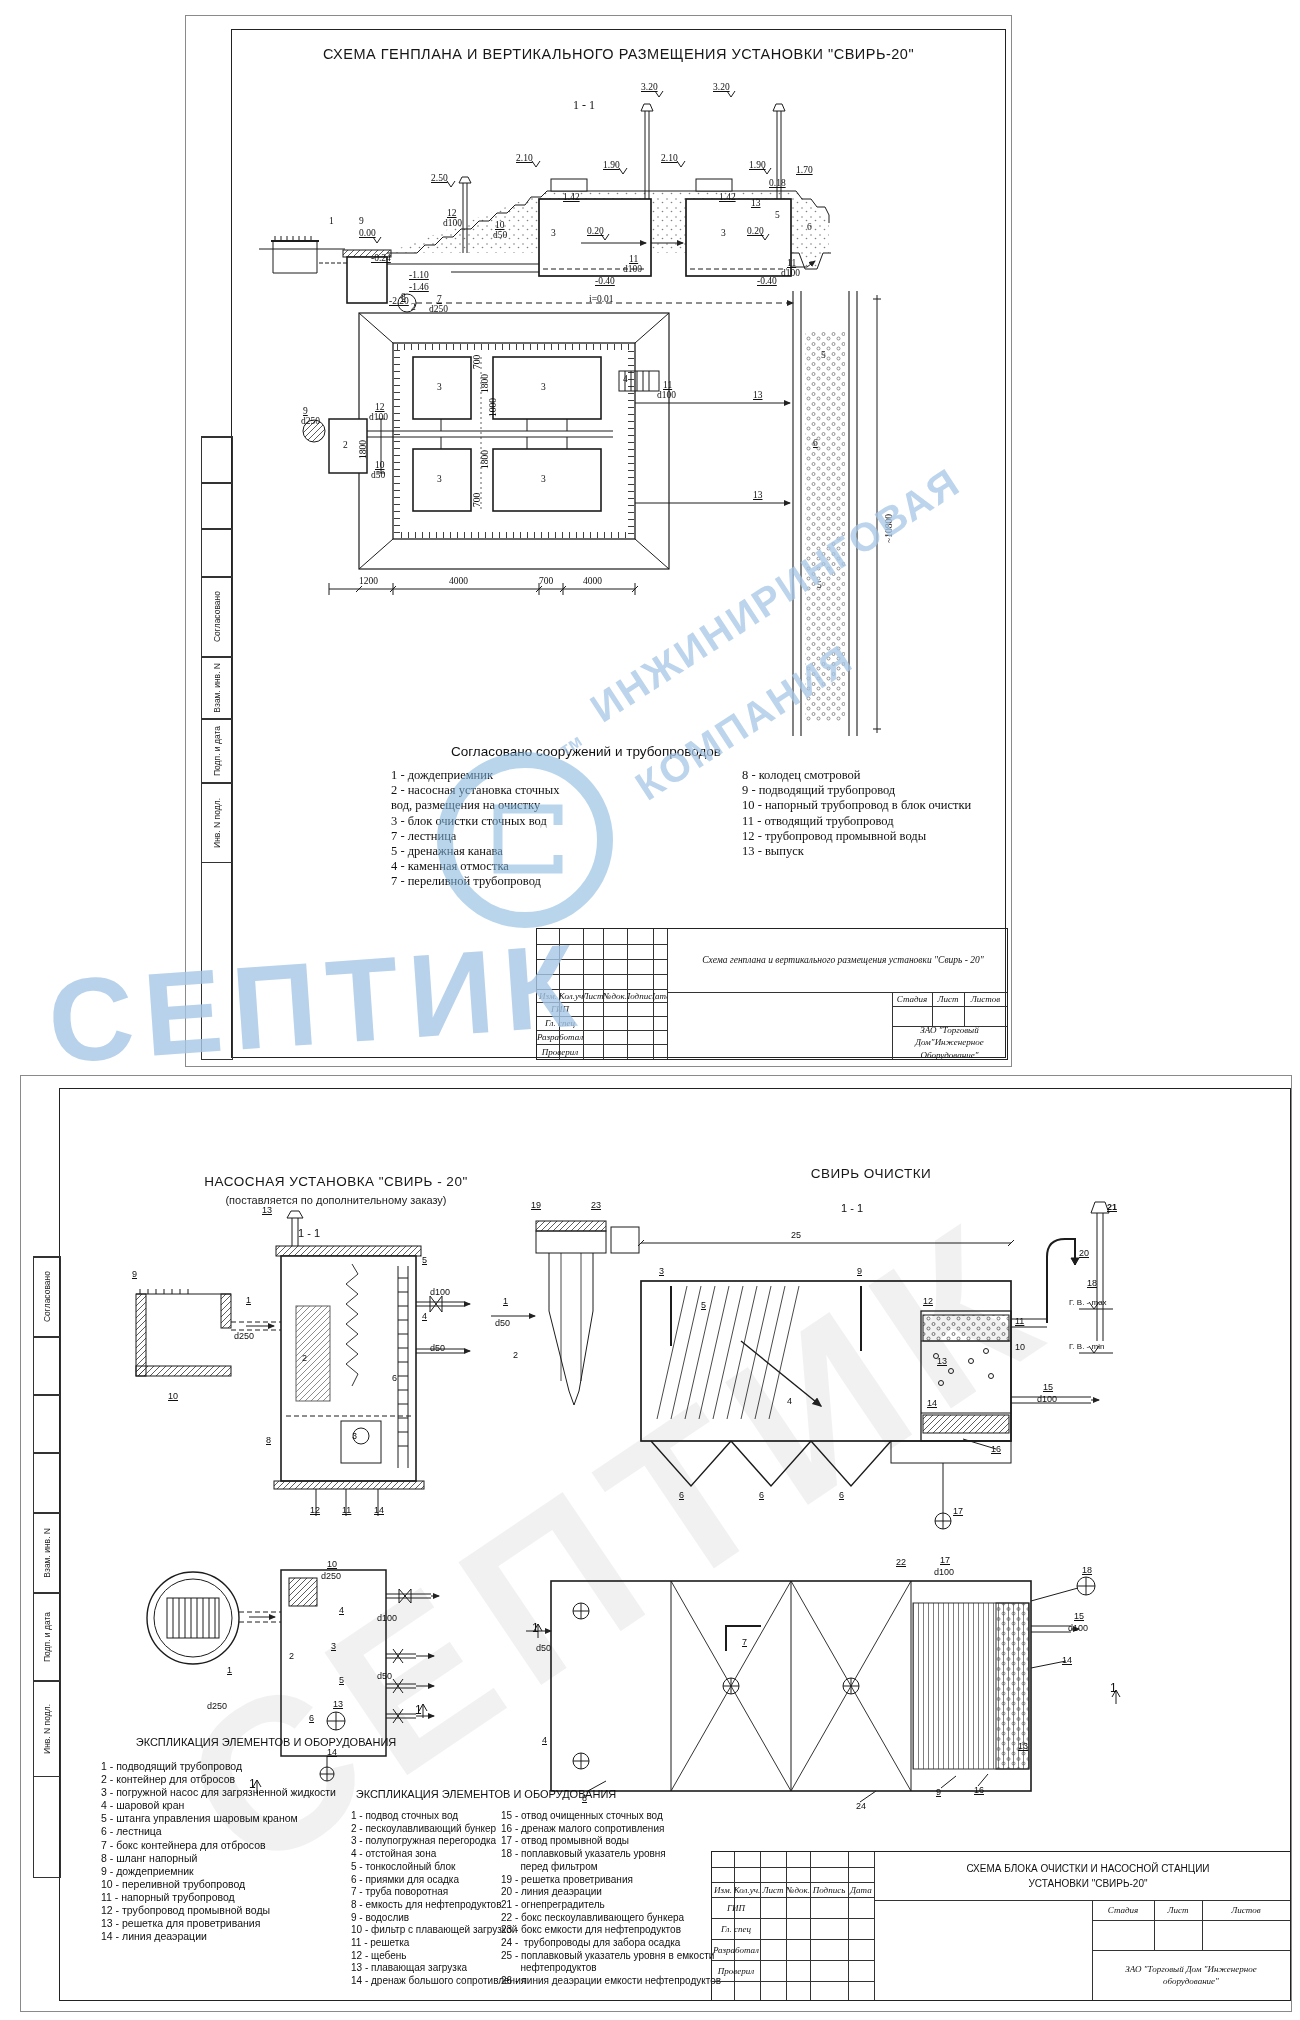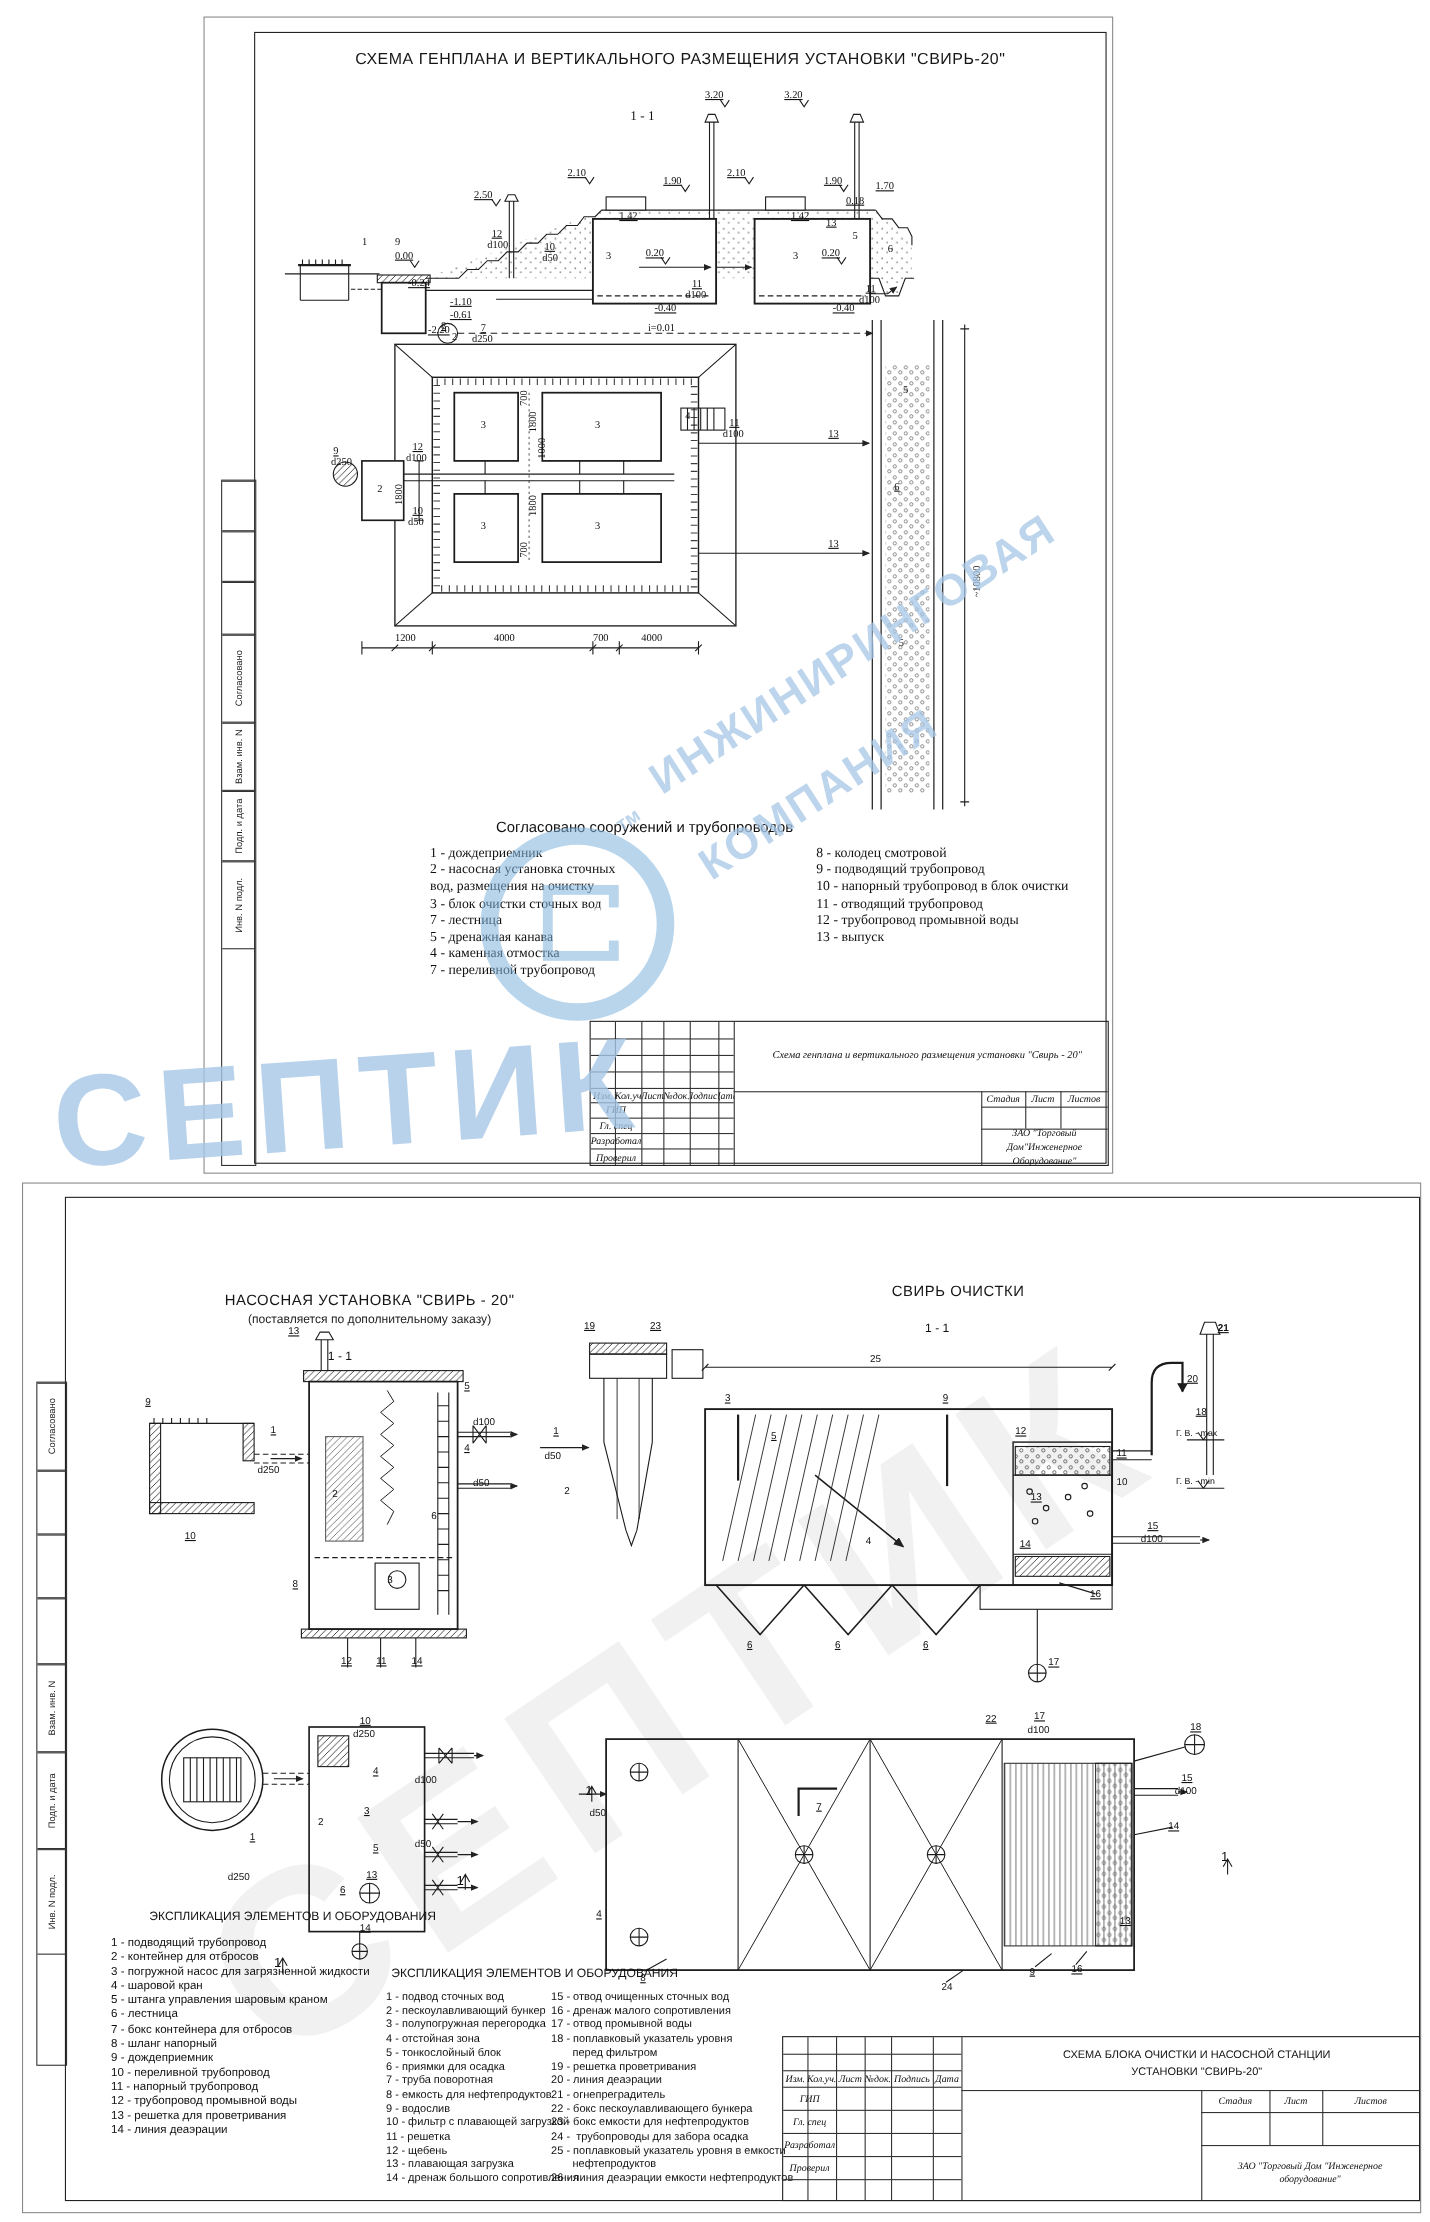--- a/index.html
+++ b/index.html
@@ -126,21 +126,21 @@
         <span class="dwg-label u" style="left: 265px; top: 83px;">2.10</span>
         <span class="dwg-label u" style="left: 352px; top: 90px;">1.90</span>
         <span class="dwg-label u" style="left: 410px; top: 83px;">2.10</span>
         <span class="dwg-label u" style="left: 498px; top: 90px;">1.90</span>
         <span class="dwg-label u" style="left: 545px; top: 95px;">1.70</span>
         <span class="dwg-label u" style="left: 312px; top: 122px;">1.42</span>
         <span class="dwg-label u" style="left: 468px; top: 122px;">1.42</span>
         <span class="dwg-label u" style="left: 108px; top: 158px;">0.00</span>
         <span class="dwg-label u" style="left: 120px; top: 183px;">-0.24</span>
         <span class="dwg-label u" style="left: 158px; top: 200px;">-1.10</span>
-        <span class="dwg-label u" style="left: 158px; top: 212px;">-0.61</span>
+        <span class="dwg-label u" style="left: 158px; top: 212px;">-1.46</span>
         <span class="dwg-label u" style="left: 138px; top: 226px;">-2.20</span>
         <span class="dwg-label" style="left: 78px; top: 146px;">1</span>
         <span class="dwg-label" style="left: 108px; top: 146px;">9</span>
         <span class="dwg-label" style="left: 160px; top: 232px;">2</span>
         <span class="dwg-label u" style="left: 196px; top: 138px;">12</span>
         <span class="dwg-label" style="left: 192px; top: 148px;">d100</span>
         <span class="dwg-label u" style="left: 244px; top: 150px;">10</span>
         <span class="dwg-label" style="left: 242px; top: 160px;">d50</span>
         <span class="dwg-label" style="left: 300px; top: 158px;">3</span>
         <span class="dwg-label" style="left: 470px; top: 158px;">3</span>

